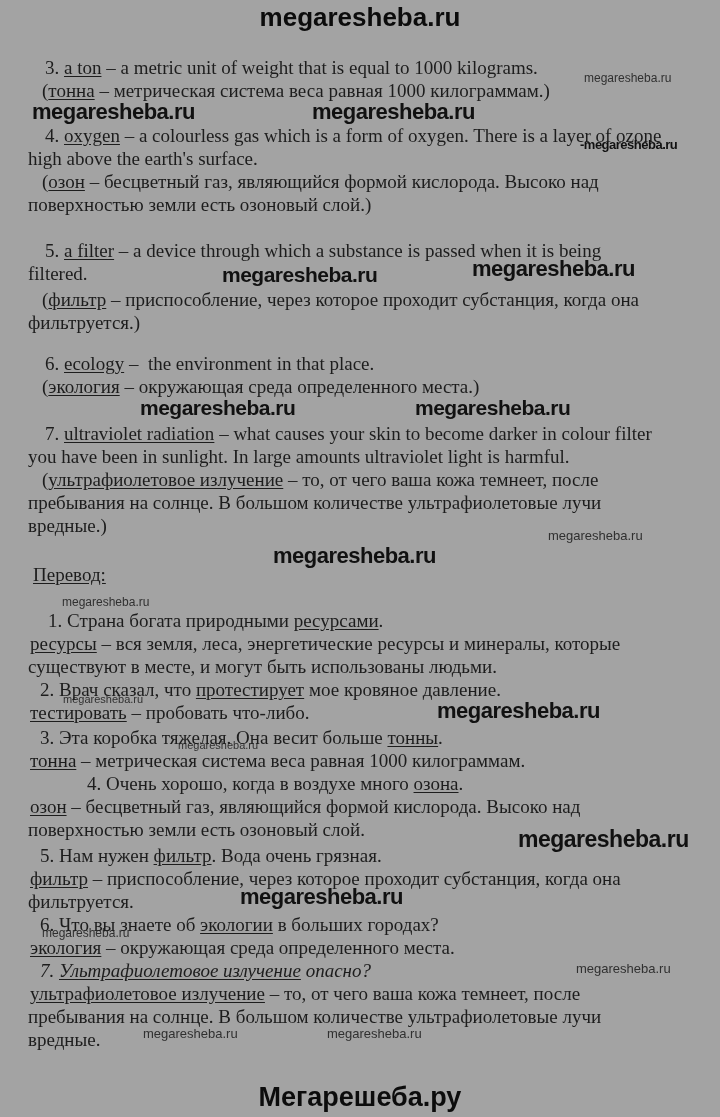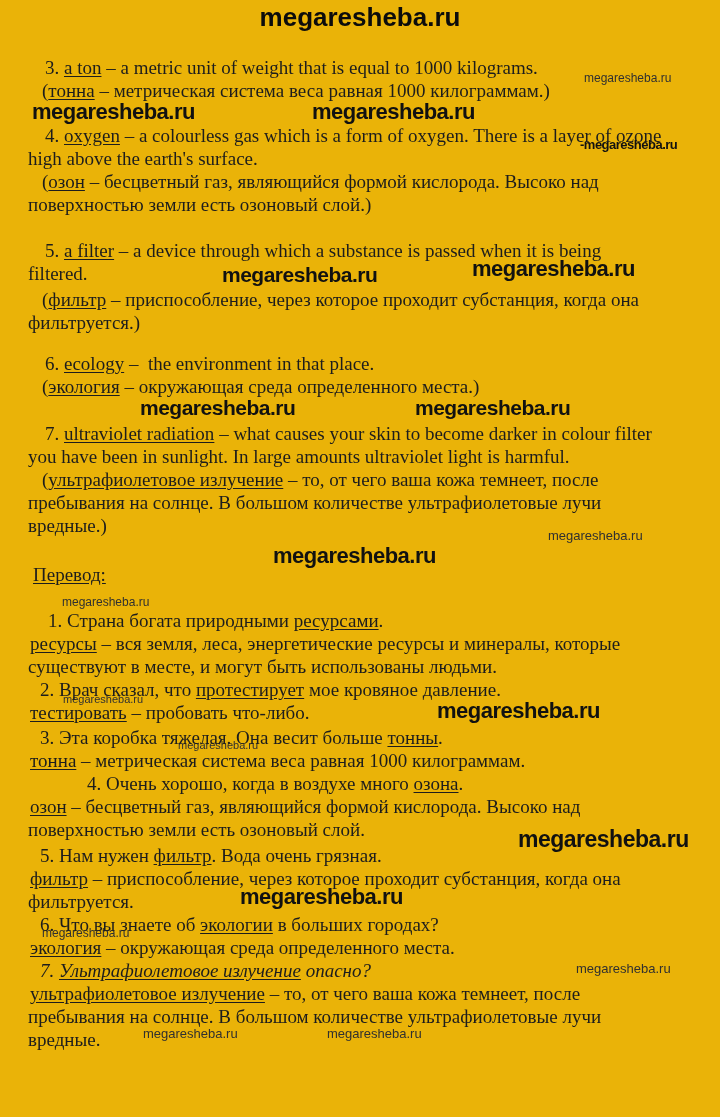--- a/index.html
+++ b/index.html
@@ -1,20 +1,20 @@
 <!DOCTYPE html>
 <html><head>
 <meta charset="utf-8">
 <style>
   html,body{margin:0;padding:0;background:#e8e8e8;}
   .page{
     position:relative;
     width:720px;height:1117px;
     margin:0 auto;
-    background:#eab308;
+    background:#a3a3a3;
     overflow:hidden;
     font-family:"Liberation Serif", serif;
     color:#1d1d1d;
   }
   .header-wm{
     position:absolute;top:3px;left:0;right:0;
     text-align:center;
     font-family:"Liberation Sans", sans-serif;
     font-weight:bold;font-size:26px;line-height:1.1;
     color:#0c0c0c;
@@ -101,13 +101,14 @@
       <div class="line" style="left: 40px; top: 845px;"><span>5. Нам нужен </span><span class="u">фильтр</span><span>. Вода очень грязная.</span></div>
       <div class="line" style="left: 30px; top: 868px;"><span class="u">фильтр</span><span> – приспособление, через которое проходит субстанция, когда она</span></div>
       <div class="line" style="left: 28px; top: 891px;"><span>фильтруется.</span></div>
       <div class="line" style="left: 40px; top: 914px;"><span>6. Что вы знаете об </span><span class="u">экологии</span><span> в больших городах?</span></div>
       <div class="line" style="left: 30px; top: 937px;"><span class="u">экология</span><span> – окружающая среда определенного места.</span></div>
       <div class="line" style="left: 40px; top: 960px; font-style: italic;"><span>7. </span><span class="u">Ультрафиолетовое излучение</span><span> опасно?</span></div>
       <div class="line" style="left: 30px; top: 983px;"><span class="u">ультрафиолетовое излучение</span><span> – то, от чего ваша кожа темнеет, после</span></div>
       <div class="line" style="left: 28px; top: 1006px;"><span>пребывания на солнце. В большом количестве ультрафиолетовые лучи</span></div>
       <div class="line" style="left: 28px; top: 1029px;"><span>вредные.</span></div>
     </div>
+  <div class="footer-logo">Мегарешеба.ру</div>
 </div>
 
 </body></html>

